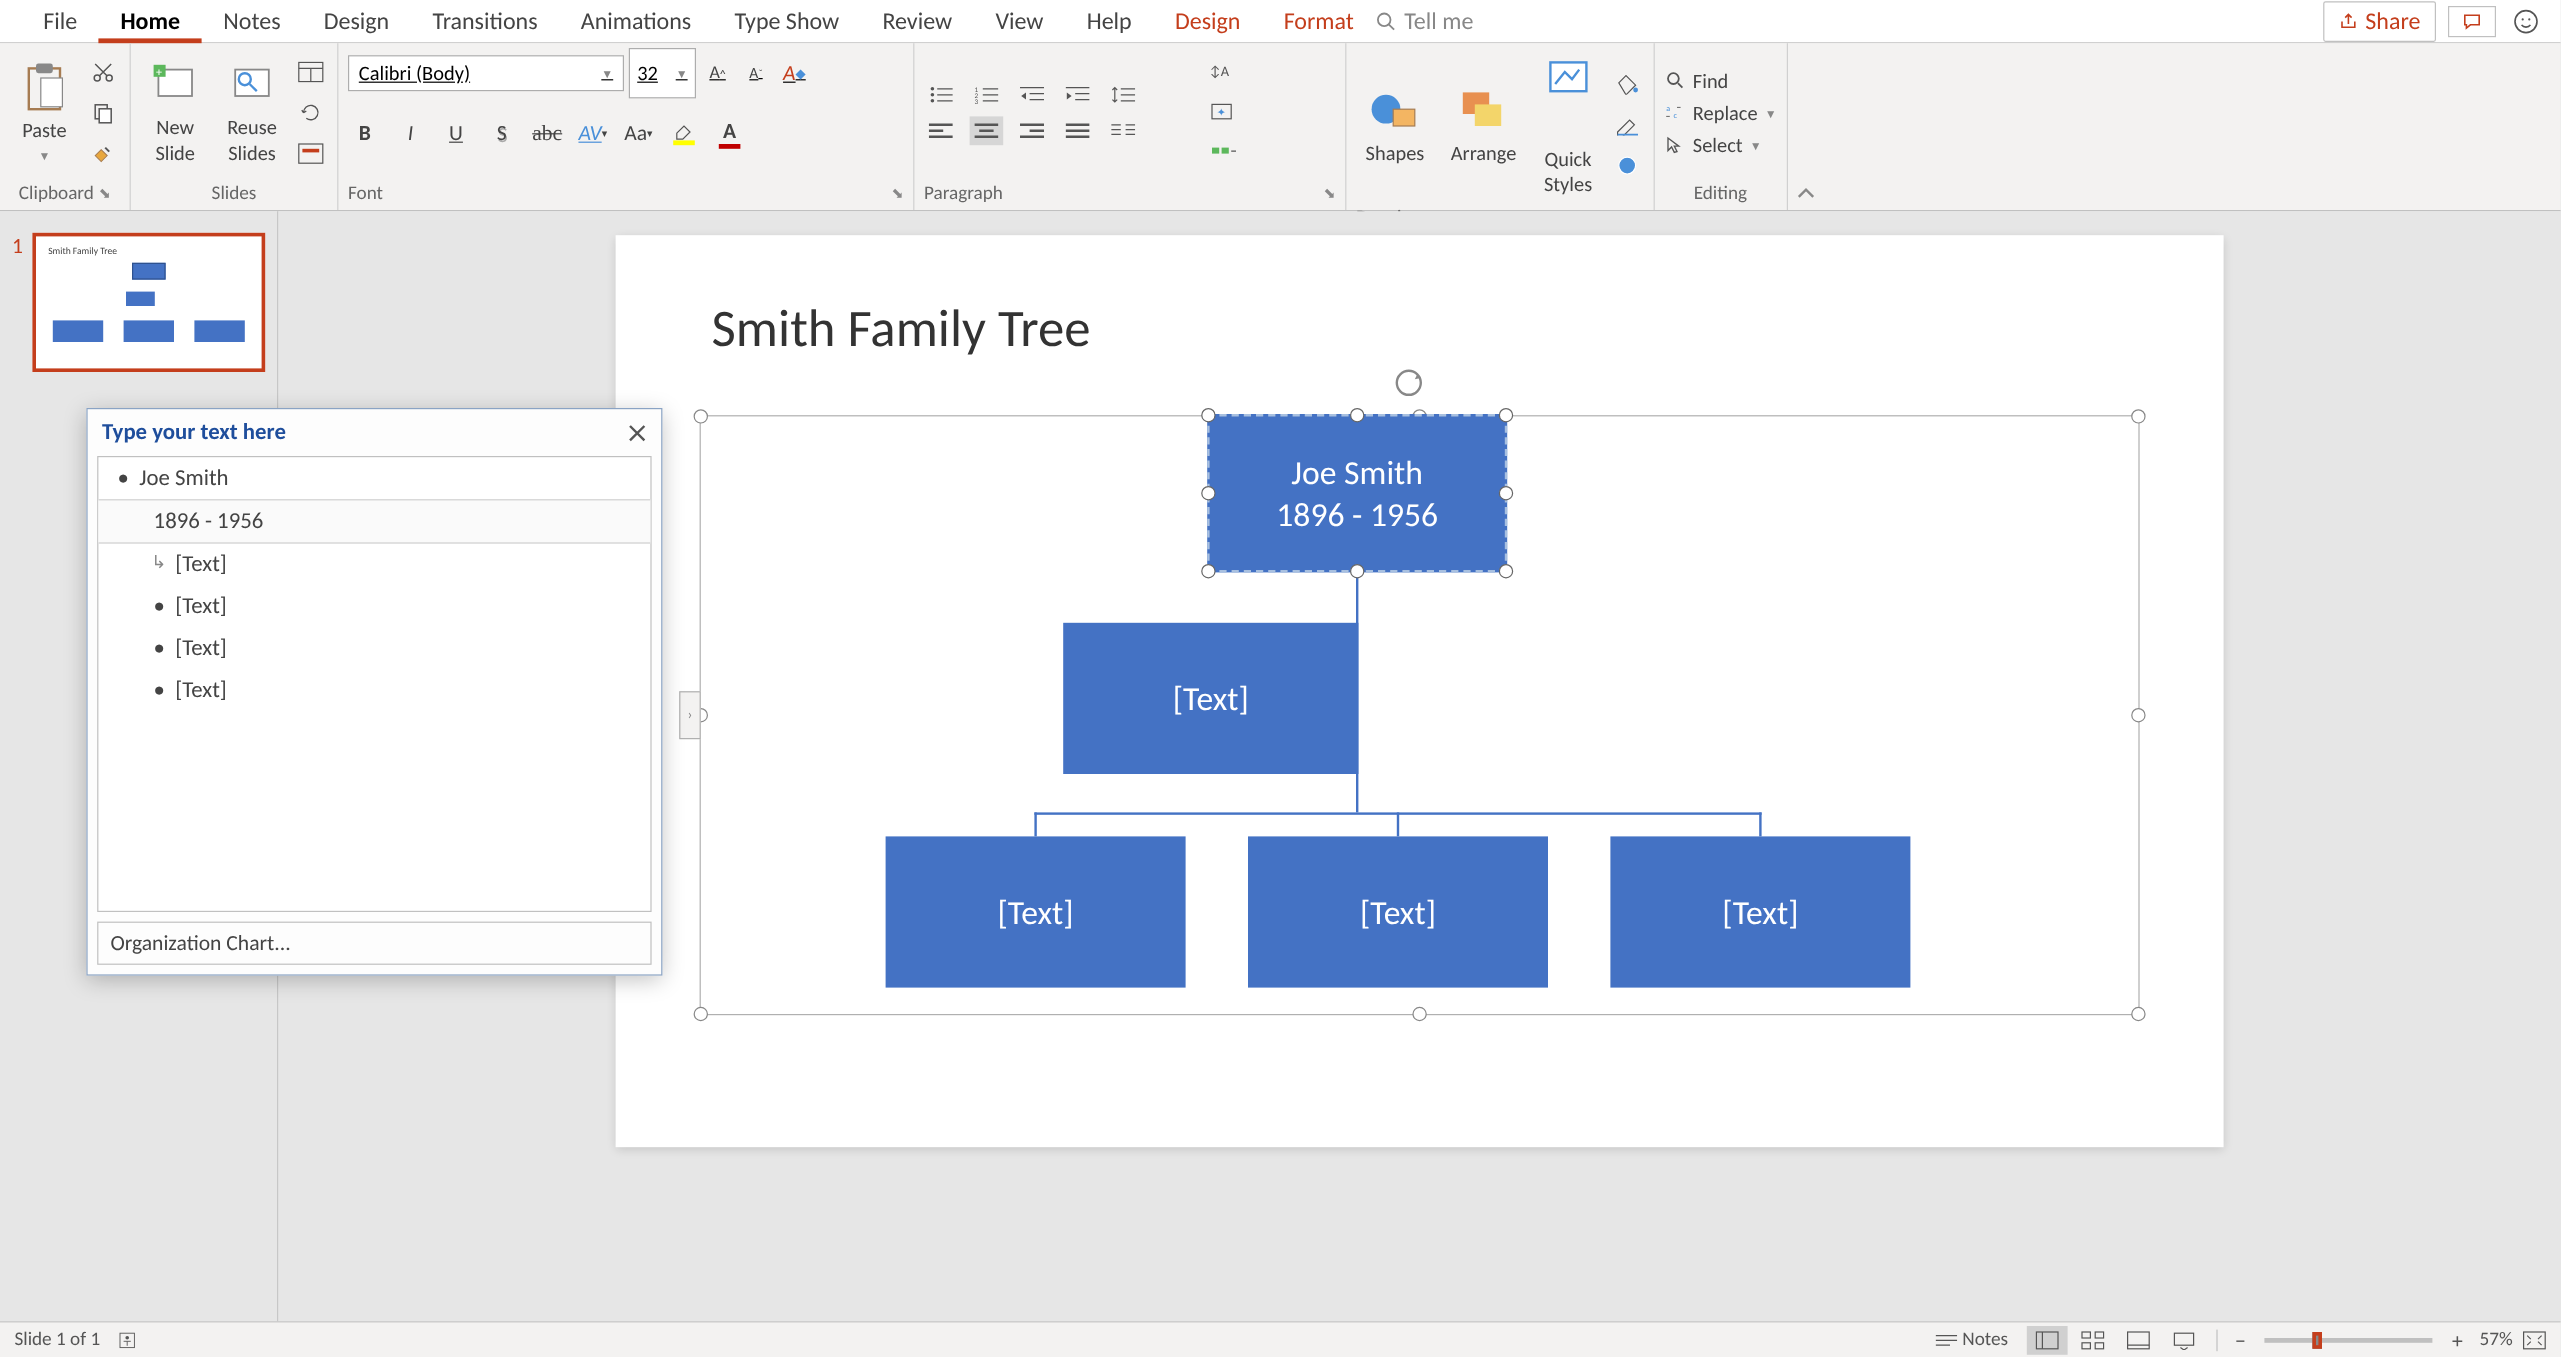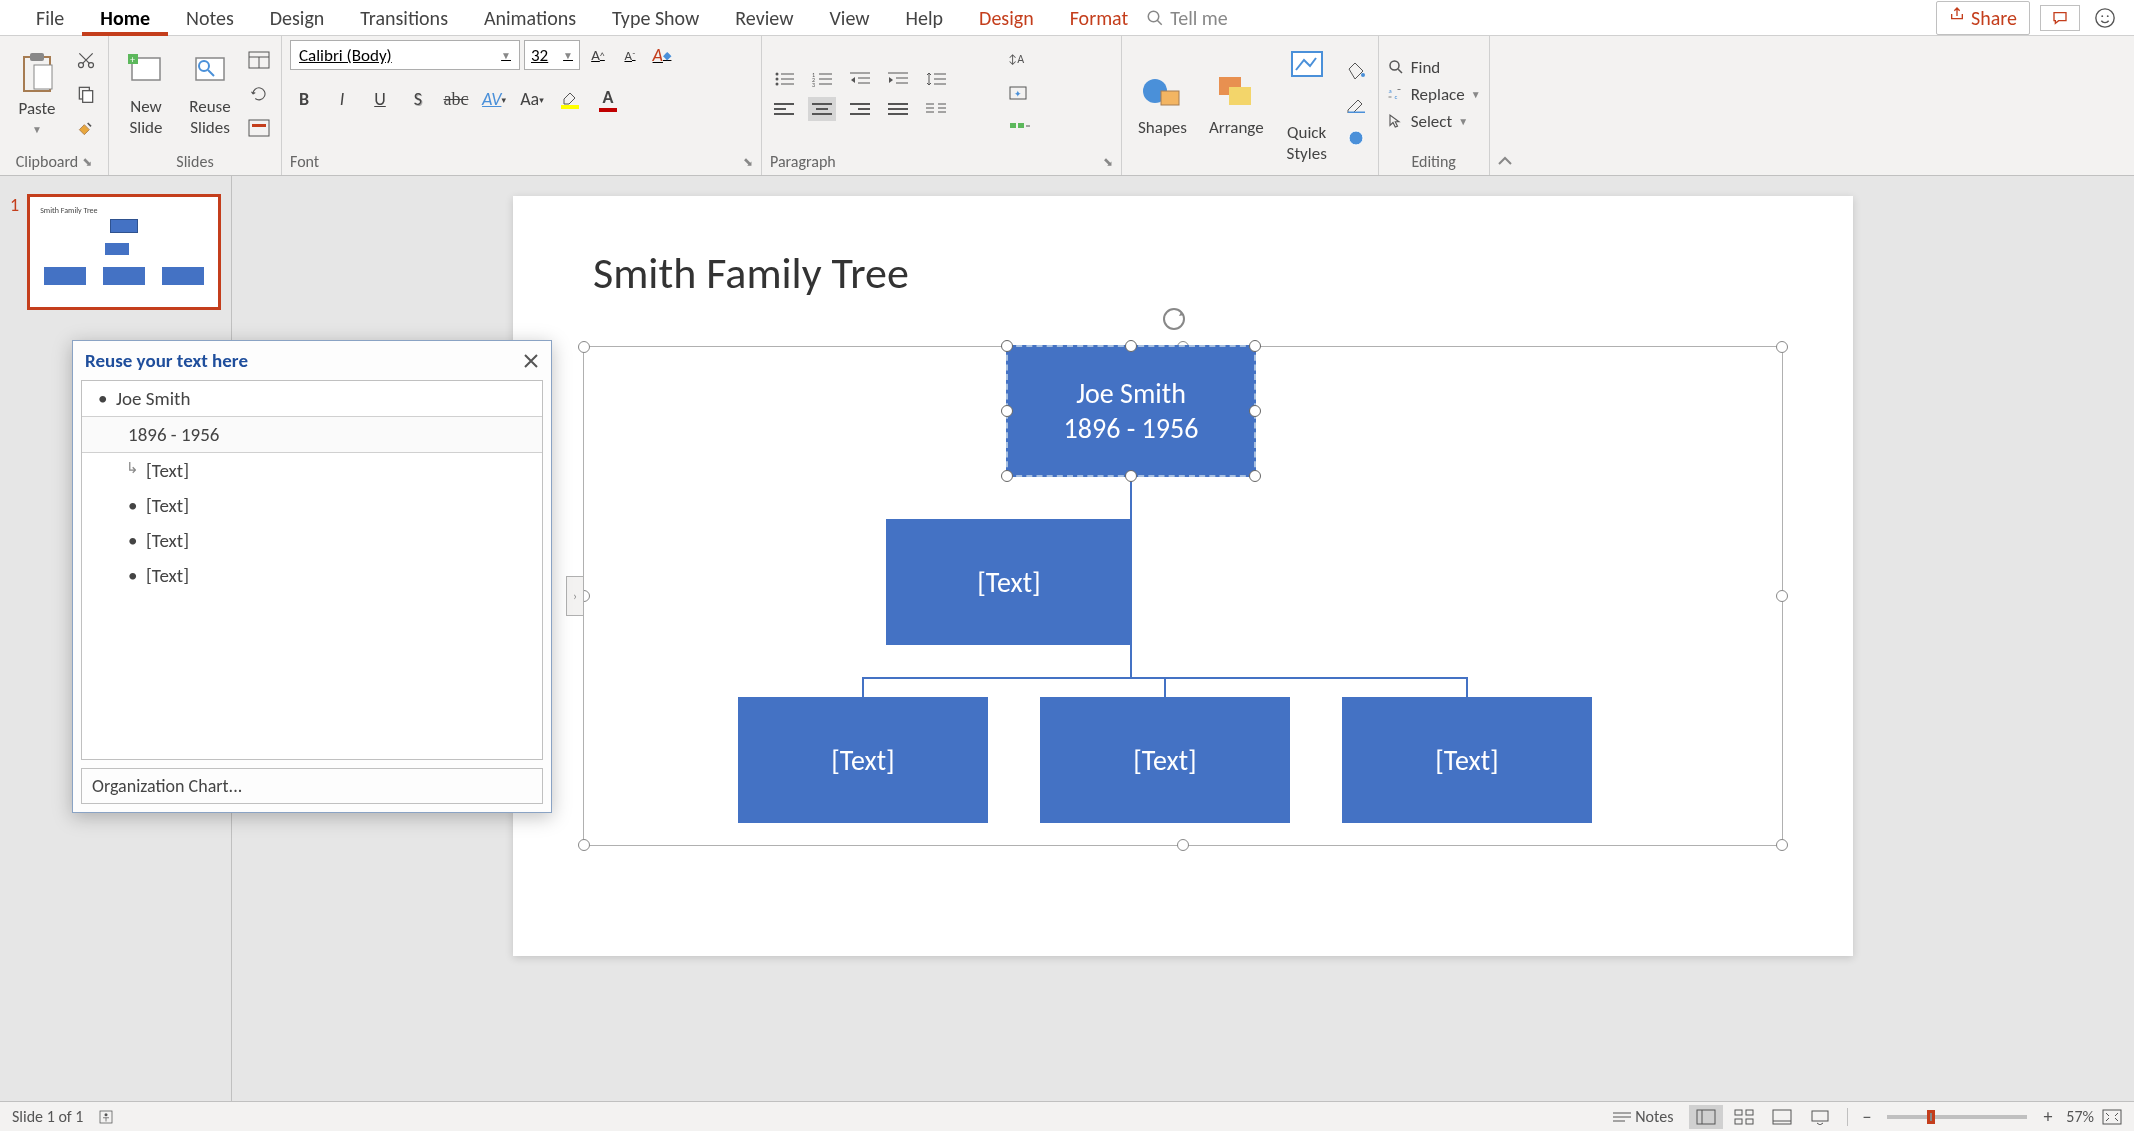--- a/index.html
+++ b/index.html
@@ -5,39 +5,39 @@
 * { box-sizing: border-box; margin: 0; padding: 0; font-family: "Segoe UI", Calibri, sans-serif; }
 body { background: #e6e6e6; width: 2134px; height: 1131px; overflow: hidden; user-select: none; }
 
 
 .tabstrip { background: #fff; height: 36px; display: flex; align-items: center; padding: 0 18px; border-bottom: 1px solid #d0d0d0; font-size: 20px; color: #444; }
 .tab { padding: 6px 18px; cursor: pointer; }
 .tab.active { color: #000; border-bottom: 4px solid #c43e1c; padding-bottom: 2px; font-weight: 600; }
 .tab.contextual { color: #c43e1c; }
 .tabstrip .spacer { flex: 1; }
 .tellme { display: flex; align-items: center; gap: 6px; color: #888; }
-.share-btn { border: 1px solid #c0c0c0; padding: 4px 12px; border-radius: 2px; color: #c43e1c; display: flex; align-items: flex-start; gap: 6px; margin-left: 0; }
+.share-btn { border: 1px solid #c0c0c0; padding: 4px 12px; border-radius: 2px; color: #c43e1c; display: flex; align-items: center; gap: 6px; margin-left: 0; }
 .comments-btn { border: 1px solid #c0c0c0; padding: 4px 10px; margin-left: 10px; color: #c43e1c; }
 .smiley { margin-left: 14px; color: #444; }
 
 
 .ribbon { background: #f3f2f1; height: 140px; display: flex; align-items: stretch; border-bottom: 1px solid #c0c0c0; }
 .group { display: flex; flex-direction: column; padding: 4px 8px 2px; border-right: 1px solid #d0d0d0; }
 .group .body { flex: 1; display: flex; align-items: center; gap: 6px; }
 .group .label { text-align: center; font-size: 16px; color: #666; padding: 4px 0 2px; display: flex; justify-content: center; align-items: center; gap: 4px; }
 .group .label .launcher { font-size: 12px; color: #888; }
 
 .bigbtn { display: flex; flex-direction: column; align-items: center; justify-content: center; padding: 4px 8px; gap: 4px; font-size: 17px; color: #444; }
 .bigbtn .icon { width: 42px; height: 42px; display: flex; align-items: center; justify-content: center; }
 .smallstack { display: flex; flex-direction: column; gap: 6px; }
 .smallbtn { width: 28px; height: 28px; display: flex; align-items: center; justify-content: center; color: #555; }
 
 .font-top { display: flex; align-items: center; gap: 4px; text-decoration: underline; }
 .font-name { border: 1px solid #adadad; background: #fff; height: 30px; width: 230px; display: flex; align-items: center; padding: 0 8px; justify-content: space-between; font-size: 17px; }
-.font-size { border: 1px solid #adadad; background: #fff; height: 30px; width: 56px; display: flex; align-items: center; padding: 0 6px; justify-content: space-between; font-size: 17px; }
+.font-size { border: 1px solid #adadad; background: #fff; height: 42px; width: 56px; display: flex; align-items: center; padding: 0 6px; justify-content: space-between; font-size: 17px; }
 .font-bottom { display: flex; align-items: center; gap: 10px; margin-top: 10px; }
 .fmt-btn { width: 28px; height: 26px; display: flex; align-items: center; justify-content: center; font-size: 18px; color: #444; }
 .fmt-btn.bold { font-weight: bold; }
 .fmt-btn.italic { font-style: italic; }
 .fmt-btn.underline { text-decoration: underline; }
 .fmt-btn.strike { text-decoration: line-through; font-family: Georgia, serif; }
 .colorchip { width: 18px; height: 4px; display: block; }
 
 .para-grid { display: grid; grid-template-columns: repeat(6, 28px); gap: 6px 10px; }
 .para-btn { width: 28px; height: 24px; display: flex; align-items: center; justify-content: center; color: #555; }
@@ -601,21 +601,21 @@
         <div class="node c3">
             <span>[Text]</span>
           </div>
       </div>
     </div>
   </div>
 </div>
 
 <div class="textpane">
   <div class="tp-head">
-    <span>Reuse your text here</span>
+    <span>Type your text here</span>
     <span class="tp-close">
       <svg width="16" height="16">
           <path d="M2 2l12 12M14 2L2 14" stroke="#555" stroke-width="2"></path>
         </svg>
     </span>
   </div>
   <div class="tp-body">
     <div class="tp-item bullet">Joe Smith</div>
     <div class="tp-item editing" style="padding-left:46px;">1896 - 1956</div>
     <div class="tp-item arrow">[Text]</div>

